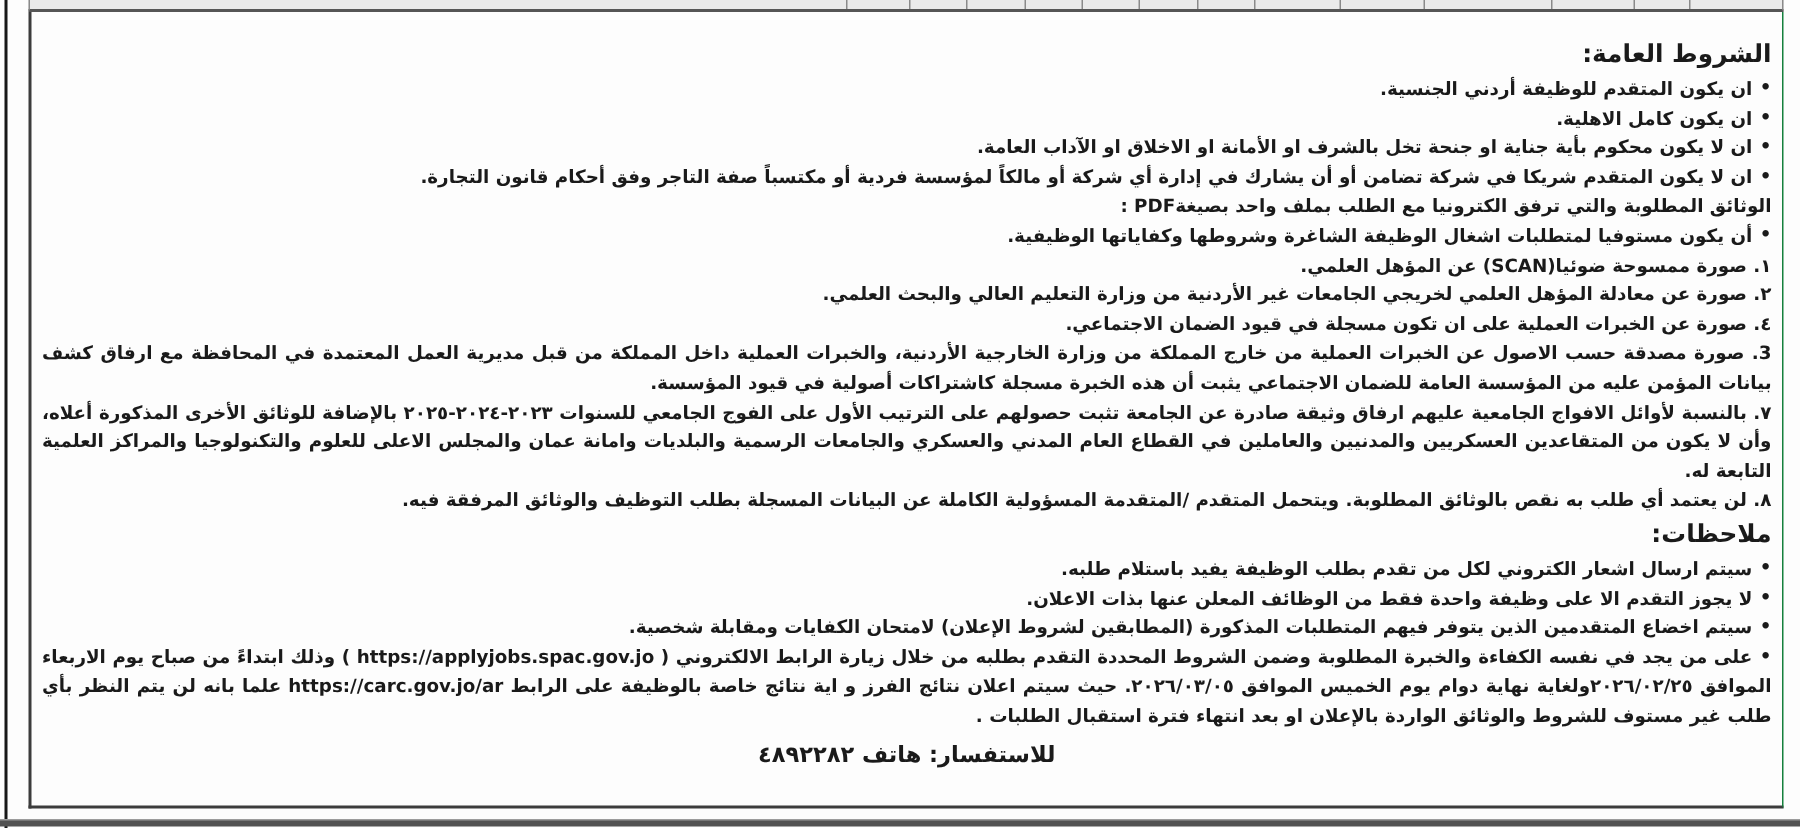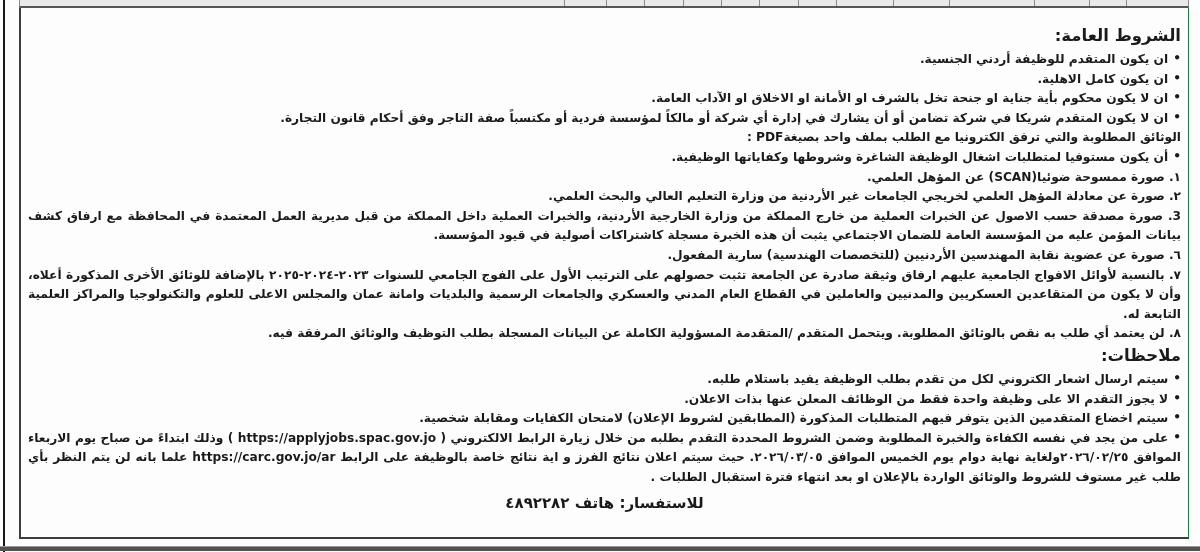--- a/index.html
+++ b/index.html
@@ -61,22 +61,22 @@
     <p class="line"><span class="b">•</span><span>ان يكون المتقدم للوظيفة أردني الجنسية.</span></p>
     <p class="line"><span class="b">•</span><span>ان يكون كامل الاهلية.</span></p>
     <p class="line"><span class="b">•</span><span>ان لا يكون محكوم بأية جناية او جنحة تخل بالشرف او الأمانة او الاخلاق او الآداب العامة.</span></p>
     <p class="line"><span class="b">•</span><span>ان لا يكون المتقدم شريكا في شركة تضامن أو أن يشارك في إدارة أي شركة أو مالكاً لمؤسسة فردية أو مكتسباً صفة التاجر وفق أحكام قانون التجارة.</span></p>
     <p class="line">الوثائق المطلوبة والتي ترفق الكترونيا مع الطلب بملف واحد بصيغةPDF :</p>
 
     <p class="line"><span class="b">•</span><span>أن يكون مستوفيا لمتطلبات اشغال الوظيفة الشاغرة وشروطها وكفاياتها الوظيفية.</span></p>
 
     <p class="line">١. صورة ممسوحة ضوئيا(SCAN) عن المؤهل العلمي.</p>
     <p class="line">٢. صورة عن معادلة المؤهل العلمي لخريجي الجامعات غير الأردنية من وزارة التعليم العالي والبحث العلمي.</p>
+    <p class="line">٤. صورة عن الخبرات العملية على ان تكون مسجلة في قيود الضمان الاجتماعي.</p>
     <p class="line">3. صورة مصدقة حسب الاصول عن الخبرات العملية من خارج المملكة من وزارة الخارجية الأردنية، والخبرات العملية داخل المملكة من قبل مديرية العمل المعتمدة في المحافظة مع ارفاق كشف بيانات المؤمن عليه من المؤسسة العامة للضمان الاجتماعي يثبت أن هذه الخبرة مسجلة كاشتراكات أصولية في قيود المؤسسة.</p>
-    <p class="line">٦. صورة عن عضوية نقابة المهندسين الأردنيين (للتخصصات الهندسية) سارية المفعول.</p>
     <p class="line">٧. بالنسبة لأوائل الافواج الجامعية عليهم ارفاق وثيقة صادرة عن الجامعة تثبت حصولهم على الترتيب الأول على الفوج الجامعي للسنوات ٢٠٢٣-٢٠٢٤-٢٠٢٥ بالإضافة للوثائق الأخرى المذكورة أعلاه، وأن لا يكون من المتقاعدين العسكريين والمدنيين والعاملين في القطاع العام المدني والعسكري والجامعات الرسمية والبلديات وامانة عمان والمجلس الاعلى للعلوم والتكنولوجيا والمراكز العلمية التابعة له.</p>
     <p class="line">٨. لن يعتمد أي طلب به نقص بالوثائق المطلوبة. ويتحمل المتقدم /المتقدمة المسؤولية الكاملة عن البيانات المسجلة بطلب التوظيف والوثائق المرفقة فيه.</p>
 
     <div class="h">ملاحظات:</div>
 
     <p class="line"><span class="b">•</span><span>سيتم ارسال اشعار الكتروني لكل من تقدم بطلب الوظيفة يفيد باستلام طلبه.</span></p>
     <p class="line"><span class="b">•</span><span>لا يجوز التقدم الا على وظيفة واحدة فقط من الوظائف المعلن عنها بذات الاعلان.</span></p>
     <p class="line"><span class="b">•</span><span>سيتم اخضاع المتقدمين الذين يتوفر فيهم المتطلبات المذكورة (المطابقين لشروط الإعلان) لامتحان الكفايات ومقابلة شخصية.</span></p>
     <p class="line"><span class="b">•</span><span>على من يجد في نفسه الكفاءة والخبرة المطلوبة وضمن الشروط المحددة التقدم بطلبه من خلال زيارة الرابط الالكتروني ‎( https://applyjobs.spac.gov.jo )‎  وذلك ابتداءً من صباح يوم الاربعاء الموافق ٢٠٢٦/٠٢/٢٥ولغاية نهاية دوام يوم الخميس الموافق ٢٠٢٦/٠٣/٠٥. حيث سيتم اعلان نتائج الفرز و اية نتائج خاصة بالوظيفة على الرابط https://carc.gov.jo/ar علما بانه لن يتم النظر بأي طلب غير مستوف للشروط والوثائق الواردة بالإعلان او بعد انتهاء فترة استقبال الطلبات .</span></p>
 

